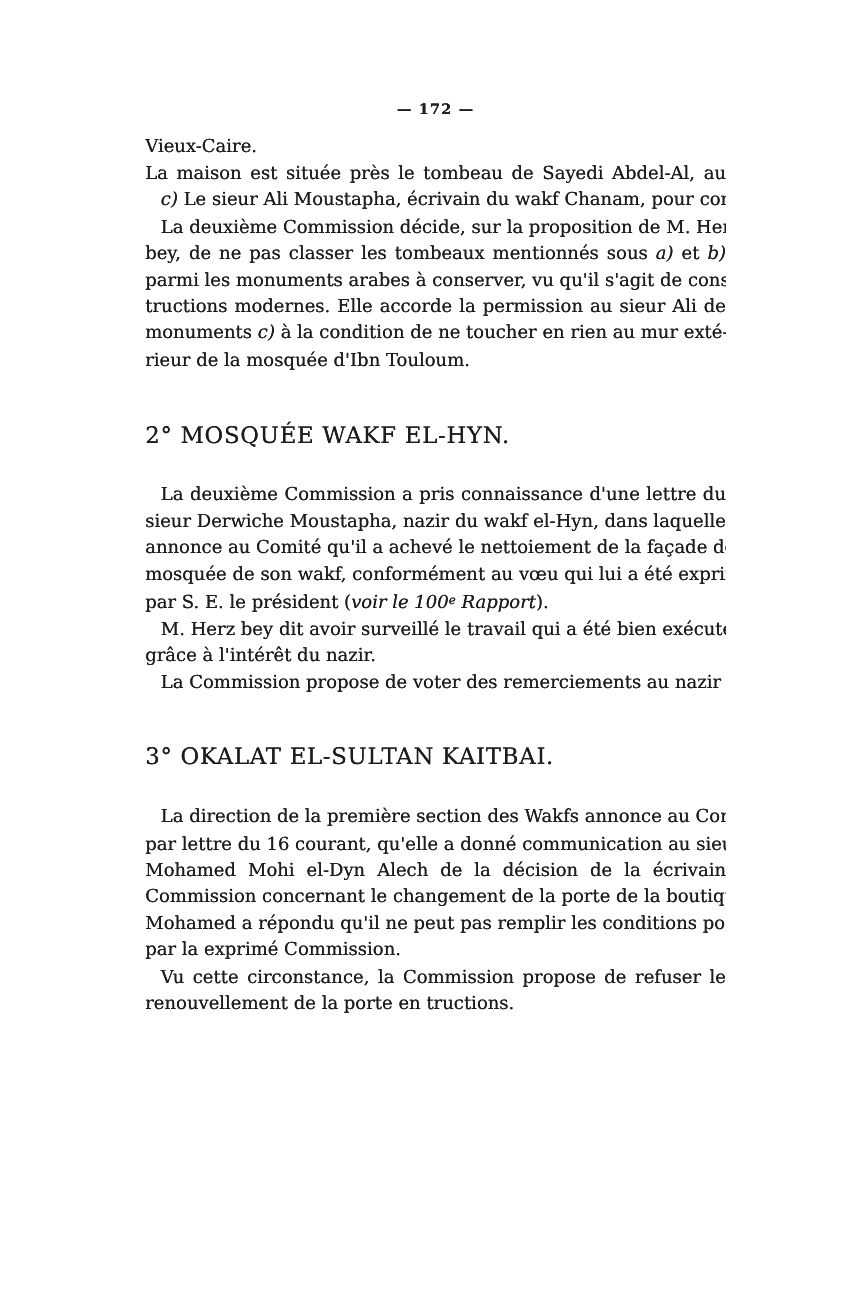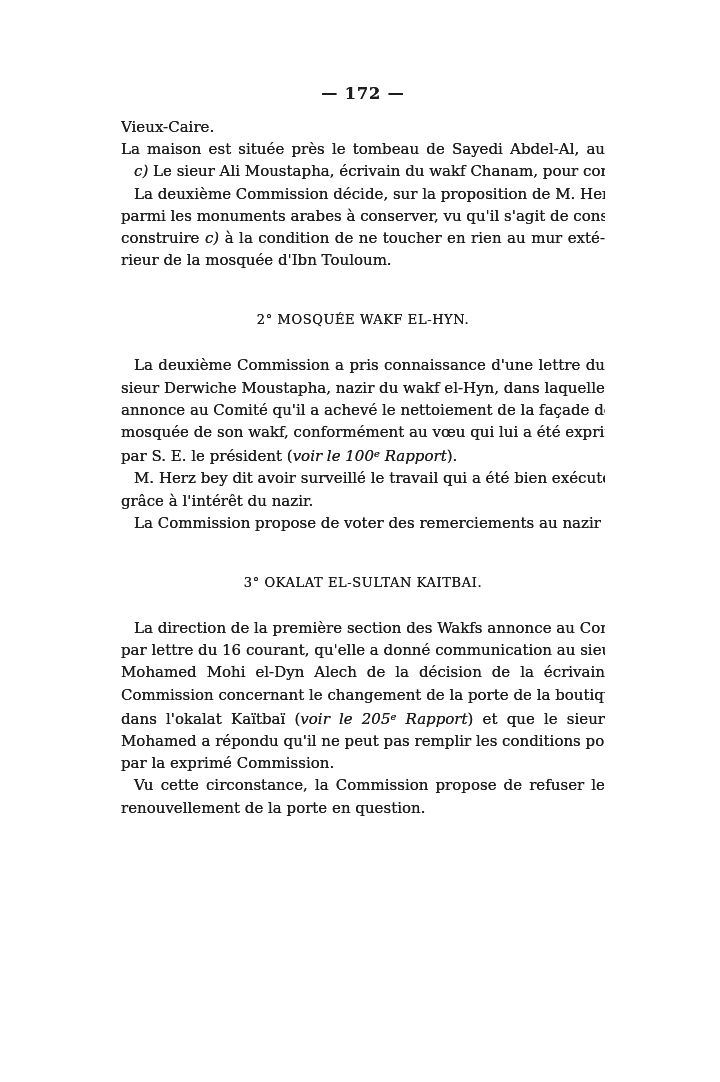--- a/index.html
+++ b/index.html
@@ -22,21 +22,21 @@
   }
   .text-col {
     position: absolute;
     left: 121px;
     top: 84px;
     width: 484px;
   }
   .page-number {
     text-align: center;
     font-weight: bold;
-    font-size: 16px;
+    font-size: 12px;
     letter-spacing: 1px;
     margin-bottom: 13px;
     text-shadow: 0 0 0.4px currentColor;
   }
   .line {
     font-size: 15px;
     line-height: 22.2px;
     text-align: justify;
     text-align-last: justify;
     white-space: nowrap;
@@ -50,22 +50,22 @@
     text-indent: 13px;
   }
   .it {
     font-style: italic;
   }
   .sup {
     font-size: 10px;
     vertical-align: 4px;
   }
   .heading {
-    text-align: center;
-    font-size: 13px;
+    text-align: left;
+    font-size: 19px;
     letter-spacing: 0.6px;
     margin-top: 41px;
     margin-bottom: 27px;
     text-shadow: 0 0 0.4px currentColor;
   }
 </style>
 </head>
 <body>
 
 <div class="page">
@@ -73,22 +73,24 @@
     <div class="page-number">— 172 —</div>
     <div class="para">
         <div class="line last"><span>Vieux-Caire.</span></div>
         <div class="line"><span>La maison est située près le tombeau de Sayedi Abdel-Al, au</span></div>
       </div>
     <div class="para">
         <div class="line indent"><span class="it">c)</span><span> Le sieur Ali Moustapha, écrivain du wakf Chanam, pour cons-</span></div>
       </div>
     <div class="para">
         <div class="line indent"><span>La deuxième Commission décide, sur la proposition de M. Herz</span></div>
+        <div class="line"><span>bey, de ne pas classer les tombeaux mentionnés sous </span><span class="it">a)</span><span> et </span><span class="it">b)</span></div>
         <div class="line"><span>parmi les monuments arabes à conserver, vu qu'il s'agit de cons-</span></div>
-        <div class="line"><span>construire </span><span class="it">c)</span><span> à la condition de ne toucher en rien au mur exté-</span></div>
+        <div class="line"><span>tructions modernes. Elle accorde la permission au sieur Ali de</span></div>
+        <div class="line"><span>monuments </span><span class="it">c)</span><span> à la condition de ne toucher en rien au mur exté-</span></div>
         <div class="line last"><span>rieur de la mosquée d'Ibn Touloum.</span></div>
       </div>
     <div class="heading">2° MOSQUÉE WAKF EL-HYN.</div>
     <div class="para">
         <div class="line indent"><span>La deuxième Commission a pris connaissance d'une lettre du</span></div>
         <div class="line"><span>sieur Derwiche Moustapha, nazir du wakf el-Hyn, dans laquelle il</span></div>
         <div class="line"><span>annonce au Comité qu'il a achevé le nettoiement de la façade de la</span></div>
         <div class="line"><span>mosquée de son wakf, conformément au vœu qui lui a été exprimé</span></div>
         <div class="line last"><span>par S. E. le président (</span><span class="it">voir le 100</span><span class="it sup">e</span><span class="it"> Rapport</span><span>).</span></div>
       </div>
@@ -98,22 +100,21 @@
       </div>
     <div class="para">
         <div class="line indent"><span>La Commission propose de voter des remerciements au nazir pour</span></div>
       </div>
     <div class="heading">3° OKALAT EL-SULTAN KAITBAI.</div>
     <div class="para">
         <div class="line indent"><span>La direction de la première section des Wakfs annonce au Comité,</span></div>
         <div class="line"><span>par lettre du 16 courant, qu'elle a donné communication au sieur</span></div>
         <div class="line"><span>Mohamed Mohi el-Dyn Alech de la décision de la écrivain</span></div>
         <div class="line"><span>Commission concernant le changement de la porte de la boutique</span></div>
-        <div class="line"><span>dans l'okalat Kaïtbaï (</span><span class="it">voir le 205</span><span class="it sup">e</span><span class="it"> Rapport</span><span>) et que le sieur</span></div>
         <div class="line"><span>Mohamed a répondu qu'il ne peut pas remplir les conditions posées</span></div>
         <div class="line last"><span>par la exprimé Commission.</span></div>
       </div>
     <div class="para">
         <div class="line indent"><span>Vu cette circonstance, la Commission propose de refuser le</span></div>
-        <div class="line last"><span>renouvellement de la porte en question.</span></div>
+        <div class="line last"><span>renouvellement de la porte en tructions.</span></div>
       </div>
   </div>
 </div>
 
 </body></html>

